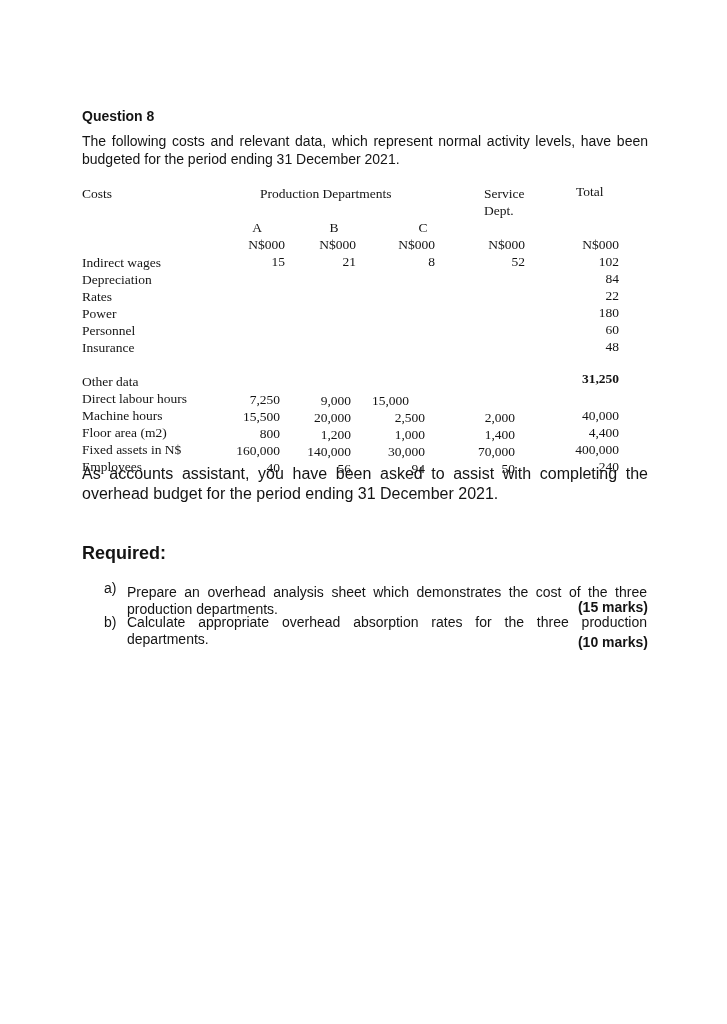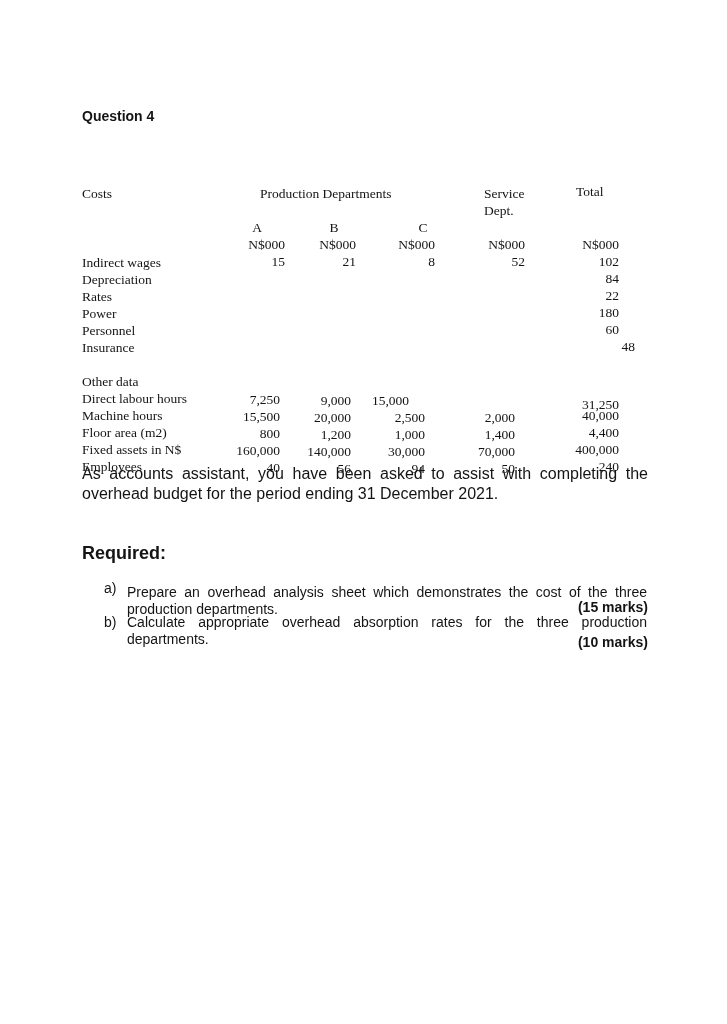--- a/index.html
+++ b/index.html
@@ -93,21 +93,22 @@
       right: 0;
       font-weight: bold;
       margin-left: 28px;
     }
   </style>
 </head>
 <body>
 
 <div class="page">
 
-  <div class="question-title sans">Question 4</div>
+  <div class="question-title sans">Question 8</div>
+  <div class="intro sans">The following costs and relevant data, which represent normal activity levels, have been budgeted for the period ending 31 December 2021.</div>
 
   <div class="tbl" style="left:0;top:0;width:727px;height:480px;">
 
     <div class="cell" style="left:82px;top:185px;">Costs</div>
     <div class="cell" style="left:260px;top:185px;">Production Departments</div>
     <div class="cell" style="left:484px;top:185px;text-align:right;">Service</div>
     <div class="cell" style="left:484px;top:202px;">Dept.</div>
     <div class="cell" style="left:576px;top:183px;">Total</div>
 
     <div class="cell center" style="left:232px;top:219px;width:50px;">A</div>
@@ -139,32 +140,32 @@
     <div>
       <div class="cell" style="left:82px;top:305px;">Power</div>
       <div class="cell right" style="left:550px;top:304px;width:69px;">180</div>
     </div>
     <div>
       <div class="cell" style="left:82px;top:322px;">Personnel</div>
       <div class="cell right" style="left:550px;top:321px;width:69px;">60</div>
     </div>
     <div>
       <div class="cell" style="left:82px;top:339px;">Insurance</div>
-      <div class="cell right" style="left:566px;top:338px;width:69px;">48</div>
+      <div class="cell right" style="left:550px;top:338px;width:69px;">48</div>
     </div>
 
     <div class="cell" style="left:82px;top:373px;">Other data</div>
 
     <div>
       <div class="cell" style="left:82px;top:390px;">Direct labour hours</div>
       <div class="cell right" style="left:215px;top:391px;width:65px;">7,250</div>
       <div class="cell right" style="left:285px;top:392px;width:66px;">9,000</div>
       <div class="cell right" style="left:344px;top:392px;width:65px;">15,000</div>
       <div class="cell right" style="left:450px;top:392px;width:65px;"></div>
-      <div class="cell right" style="left:550px;top:396px;width:69px;">31,250</div>
+      <div class="cell right" style="left:550px;top:370px;width:69px;font-weight:bold;">31,250</div>
     </div>
     <div>
       <div class="cell" style="left:82px;top:407px;">Machine hours</div>
       <div class="cell right" style="left:215px;top:408px;width:65px;">15,500</div>
       <div class="cell right" style="left:285px;top:409px;width:66px;">20,000</div>
       <div class="cell right" style="left:360px;top:409px;width:65px;">2,500</div>
       <div class="cell right" style="left:450px;top:409px;width:65px;">2,000</div>
       <div class="cell right" style="left:550px;top:407px;width:69px;">40,000</div>
     </div>
     <div>

